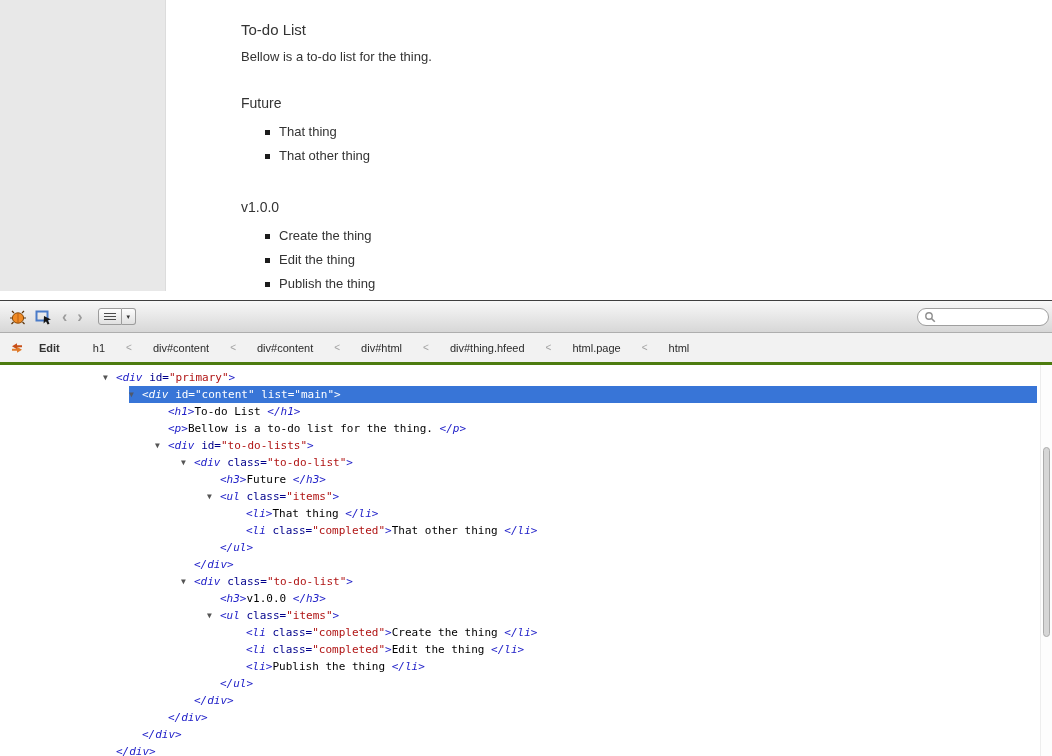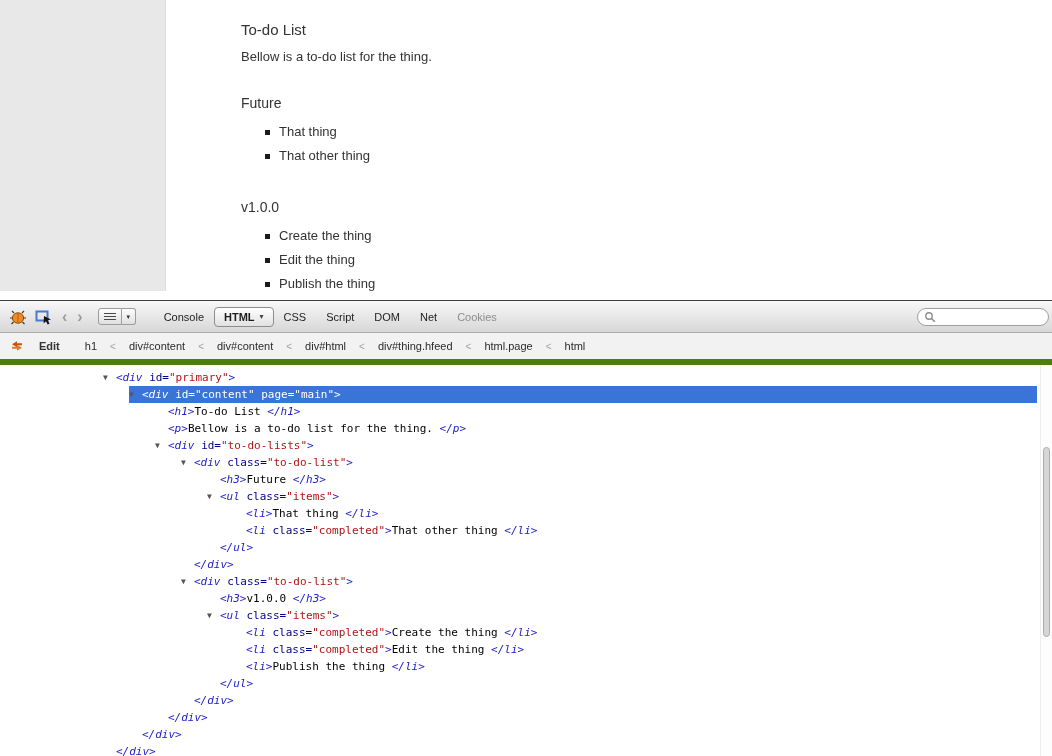--- a/index.html
+++ b/index.html
@@ -31,23 +31,23 @@
 
   .fb-tabs { display:flex; align-items:center; margin-left:18px; }
   .fb-tab { padding:4px 10px; font-size:11px; color:#1d1d1d; }
   .fb-tab.active { background:linear-gradient(#ffffff,#e1e1e1); border:1px solid #8d8d8d; border-radius:4px; font-weight:700; display:flex; align-items:center; padding:3px 9px; }
   .fb-tab.muted { color:#8d8d8d; }
   .tab-caret { font-size:8px; margin-left:5px; color:#444; font-weight:400; }
 
   .fb-search { margin-left:auto; margin-right:-2px; width:132px; height:18px; background:#fff; border:1px solid #9f9f9f; border-radius:10px; display:flex; align-items:center; padding-left:6px; box-sizing:border-box; }
   .fb-search input { border:none; outline:none; background:transparent; font-size:11px; width:100px; height:14px; font-family:"Liberation Sans",sans-serif; }
 
-  .fb-breadcrumb { height:32px; background:#f2f2f2; border-bottom:6px solid #4d7c0f; display:flex; align-items:center; padding:0 7px; font-size:11px; color:#333; box-sizing:border-box; }
+  .fb-breadcrumb { height:32px; background:#f2f2f2; border-bottom:3px solid #4d7c0f; display:flex; align-items:center; padding:0 7px; font-size:11px; color:#333; box-sizing:border-box; }
   .bc-edit { font-weight:700; color:#333; margin:0 18px 0 12px; }
-  .bc-item { color:#2b2b2b; margin:0 7px; }
+  .bc-item { color:#2b2b2b; margin:0 15px; }
   .bc-sep { color:#a2a2a2; margin:0 6px; font-size:10px; }
 
   .fb-tree { position:absolute; top:64px; left:0; right:0; bottom:0; background:#fff; overflow:hidden; padding-top:4px; font-family:"DejaVu Sans Mono","Liberation Mono",monospace; font-size:11px; }
   .tree-row { display:flex; height:17px; line-height:17px; align-items:center; padding-right:15px; }
   .spacer { flex:0 0 auto; height:100%; }
   .row-content { flex:1 1 auto; display:flex; align-items:center; height:100%; }
   .row-content span { white-space:pre; }
   .twisty { width:13px; flex:0 0 13px; font-size:8px; color:#555; }
   .t-tag  { color:#2121c8;font-style:italic; }
   .t-attr { color:#00008b; }
@@ -126,32 +126,20 @@
     <span class="nav-arrow">›</span>
     <span class="list-btn">
         <span class="bars">
           <i></i>
           <i></i>
           <i></i>
         </span>
       </span>
     <span class="list-caret">▾</span>
 
-    <span class="fb-tabs">
-      <span class="fb-tab">Console</span>
-      <span class="fb-tab active">
-        <span>HTML</span>
-        <span class="tab-caret">▾</span>
-      </span>
-      <span class="fb-tab">CSS</span>
-      <span class="fb-tab">Script</span>
-      <span class="fb-tab">DOM</span>
-      <span class="fb-tab">Net</span>
-      <span class="fb-tab muted">Cookies</span>
-    </span>
 
     <span class="fb-search">
       <svg width="12" height="12" viewBox="0 0 12 12">
         <circle cx="5" cy="5" r="3.2" fill="none" stroke="#8e8e8e" stroke-width="1.4"></circle>
         <line x1="7.5" y1="7.5" x2="10.8" y2="10.8" stroke="#8e8e8e" stroke-width="1.6"></line>
       </svg>
       <input type="text" value="" style="">
     </span>
   </div>
 
@@ -190,21 +178,21 @@
             <span class="t-tag">&gt;</span>
           </span>
         </div>
         <div class="tree-row selected">
           <span class="spacer" style="width: 129px;"></span>
           <span class="row-content">
             <span class="twisty">▼</span>
             <span class="t-tag">&lt;div </span>
             <span class="t-attr">id=</span>
             <span class="t-val">"content" </span>
-            <span class="t-attr">page=</span>
+            <span class="t-attr">list=</span>
             <span class="t-val">"main"</span>
             <span class="t-tag">&gt;</span>
           </span>
         </div>
         <div class="tree-row">
           <span class="spacer" style="width: 155px;"></span>
           <span class="row-content">
             <span class="twisty"></span>
             <span class="t-tag">&lt;h1&gt;</span>
             <span class="t-text">To-do List </span>

